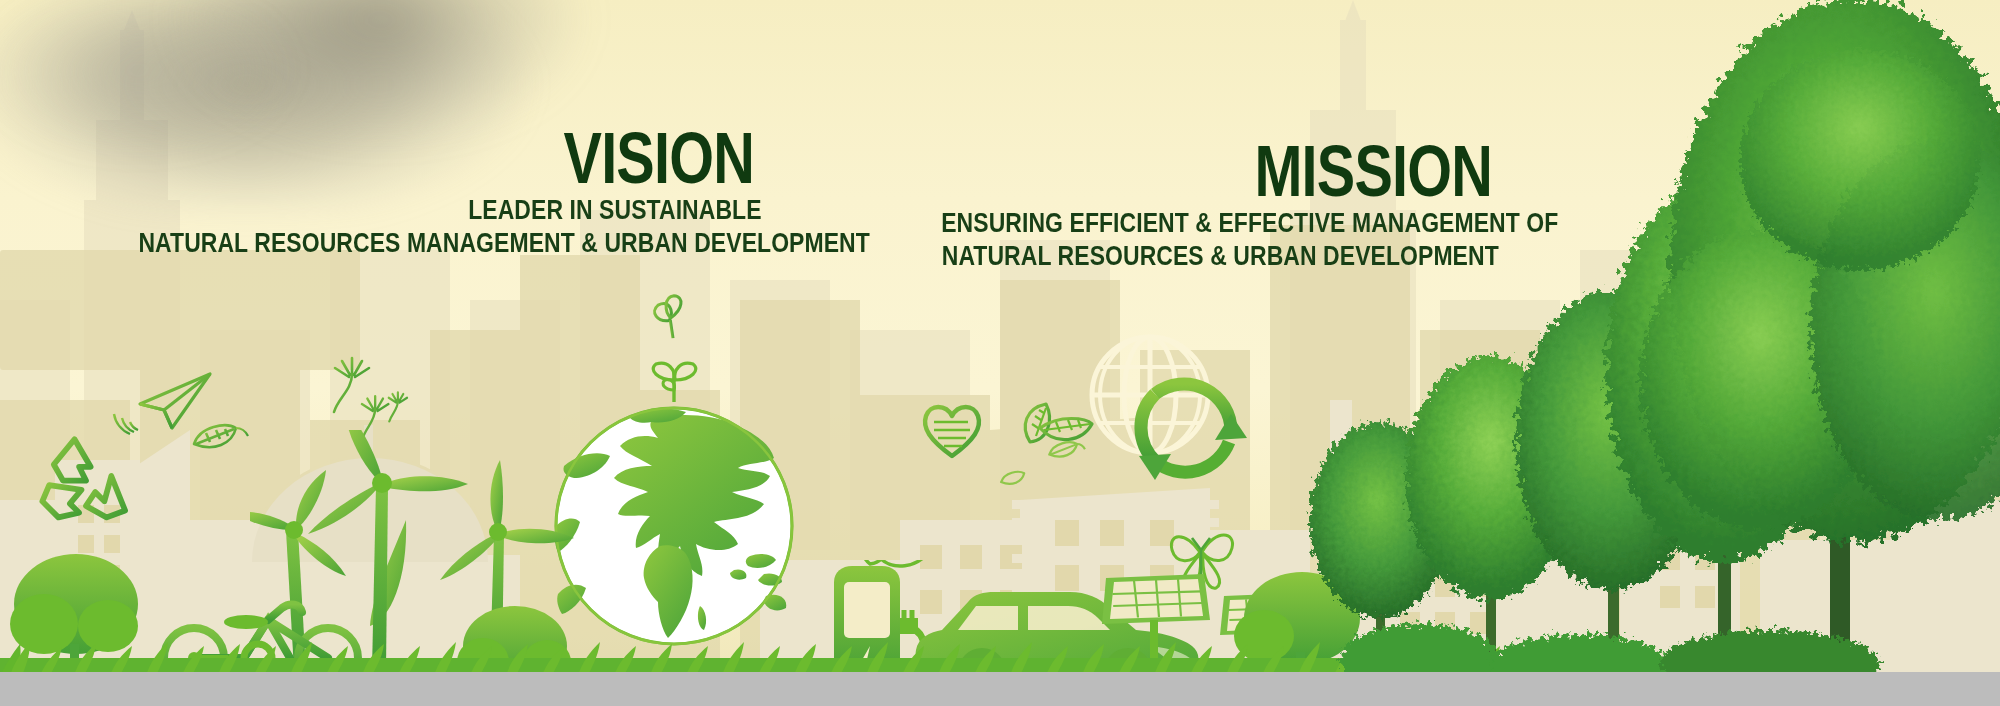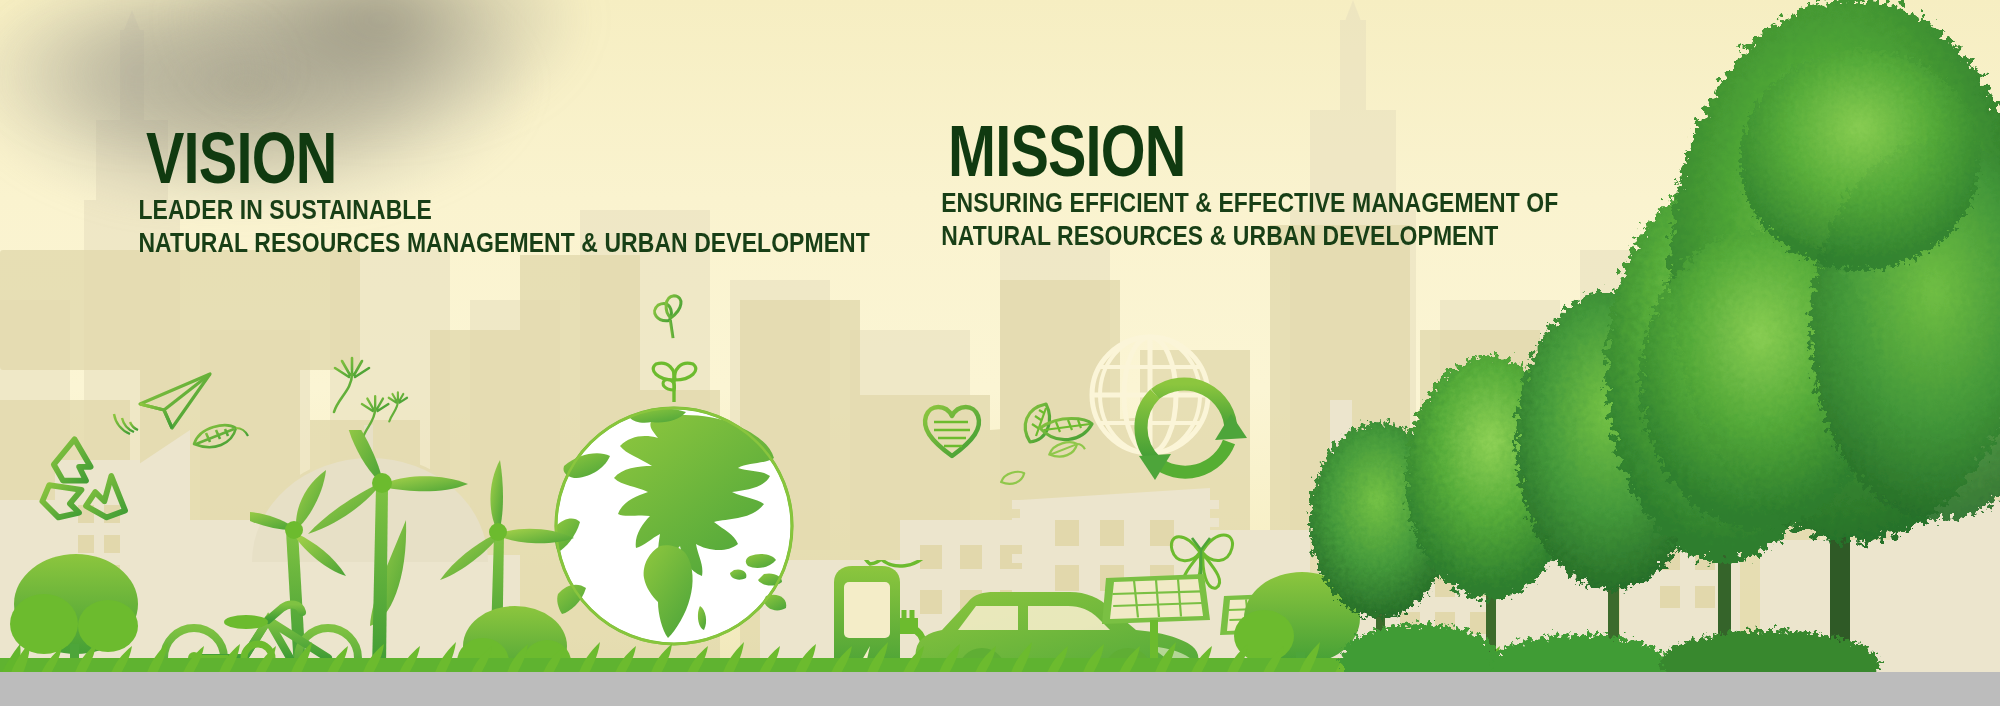--- a/index.html
+++ b/index.html
@@ -48,21 +48,21 @@
     background:#bcbcbc;
   }
   .grass-strip{
     position:absolute;left:0;bottom:30px;width:1640px;height:38px;
   }
 
   
   .treewrap{position:absolute;right:0;top:0;width:700px;height:706px;overflow:hidden;}
 
   
-  .txt-block{position:absolute;text-align:left;color:#123b12;}
+  .txt-block{position:absolute;text-align:right;color:#123b12;}
   .txt-title{
     font-family:"Liberation Sans",sans-serif;
     font-weight:bold;
     font-size:72px;
     line-height:.92;
     letter-spacing:-1px;
     transform:scaleX(.80);
     transform-origin:center bottom;
     color:#103a10;
     margin:0 0 2px 0;
@@ -73,21 +73,21 @@
     font-size:28px;
     line-height:1.18;
     letter-spacing:.1px;
     transform:scaleX(.82);
     transform-origin:center top;
     color:#183f16;
     margin:0;
     white-space:nowrap;
   }
   #vision-block{left:70px;top:125px;width:760px;}
-  #mission-block{left:880px;top:118px;width:680px;}
+  #mission-block{left:880px;top:138px;width:680px;}
 
   svg{display:block;}
   .nosel{user-select:none;}
 </style>
 </head>
 <body>
 
 <div id="banner" class="nosel">
 
   <div class="sky"></div>

